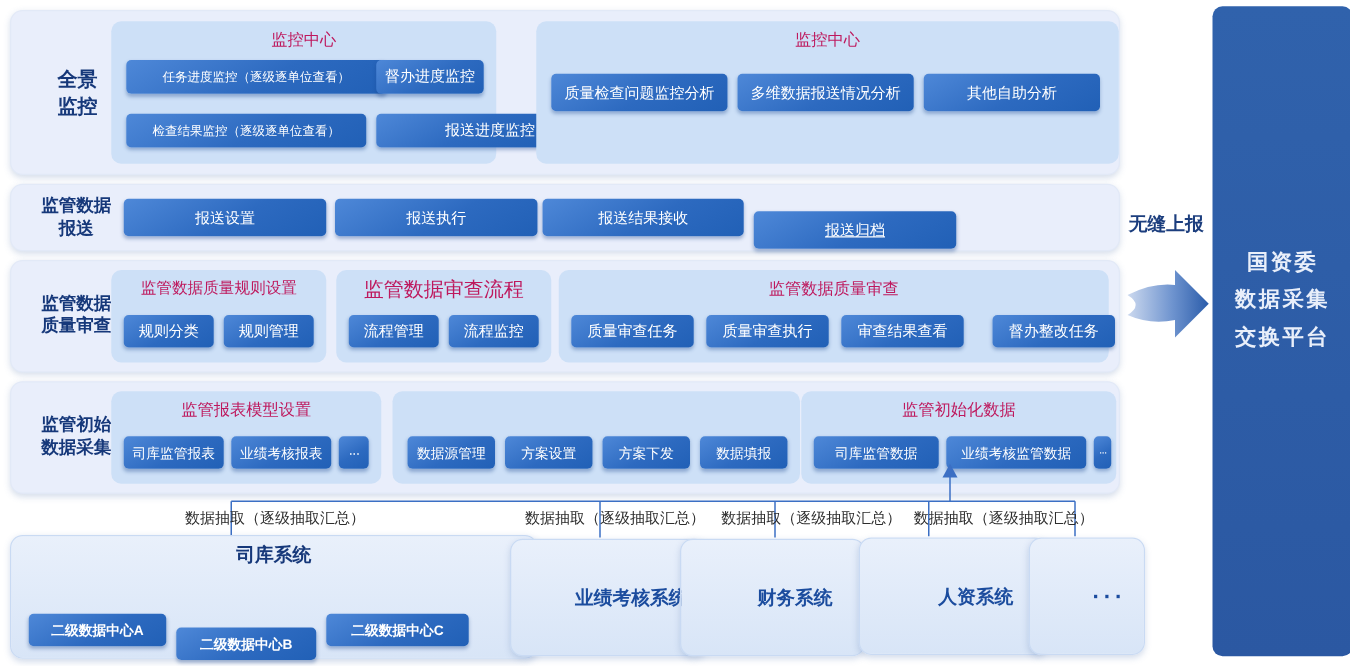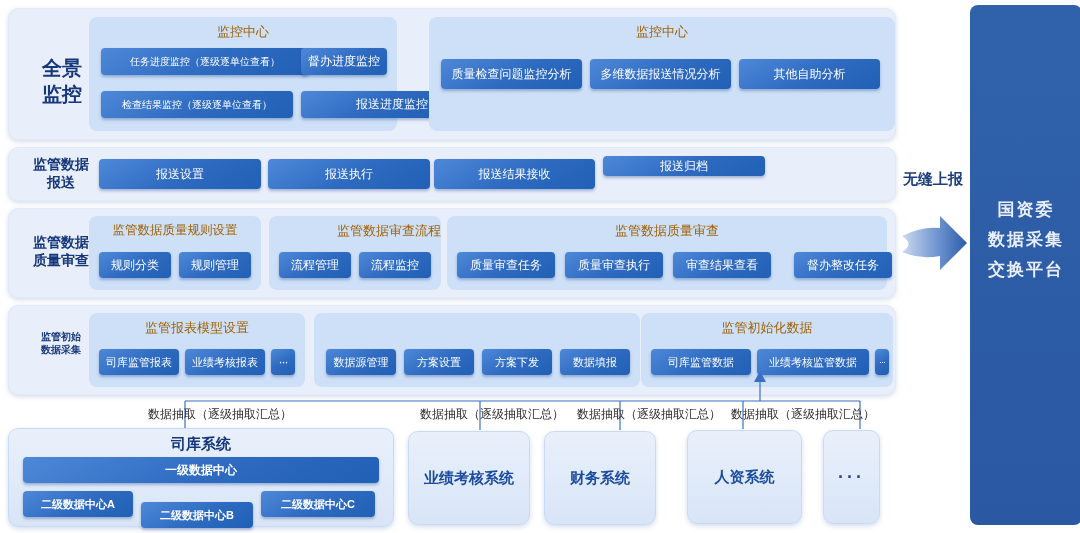--- a/index.html
+++ b/index.html
@@ -6,44 +6,44 @@
   body{
     width:1080px;height:533px;position:relative;background:#ffffff;
     font-family:"Liberation Sans","DejaVu Sans",sans-serif;
     overflow:hidden;
   }
   .band{
     position:absolute;background:#e9eefb;border:1px solid #e2e9f7;
     border-radius:10px;box-shadow:0 2px 5px rgba(120,145,190,.30);
   }
   .row-label{
-    position:absolute;font-weight:bold;color:#16387a;font-size:20px;
+    position:absolute;font-weight:bold;color:#16387a;font-size:16px;
     line-height:1.3;text-align:center;white-space:nowrap;
   }
   .group{
     position:absolute;background:#cde0f7;border-radius:8px;
   }
   .group-title{
-    text-align:center;font-size:13px;color:#a16207;padding-top:6px;
+    text-align:center;font-size:13px;color:#be185d;padding-top:6px;
     white-space:nowrap;
   }
   .btn{
     position:absolute;display:flex;align-items:center;justify-content:center;
     color:#fff;font-size:12px;white-space:nowrap;border-radius:4px;
     background:linear-gradient(150deg,#4e88d8 0%,#2d6ac0 55%,#2160b6 100%);
     box-shadow:0 2px 3px rgba(25,70,140,.35);
   }
   .fz10{font-size:10px;}
   .fz11{font-size:11px;}
   .sysbox{
     position:absolute;background:linear-gradient(180deg,#e9f0fb 0%,#d8e5f7 100%);
     border:1px solid #c9daf3;border-radius:10px;
     box-shadow:0 2px 5px rgba(110,140,190,.30);
     display:flex;align-items:center;justify-content:center;
-    font-weight:bold;color:#1b4c9e;font-size:15px;
+    font-weight:bold;color:#1b4c9e;font-size:15px;padding-left:36px;
   }
   .sys-title{
     position:absolute;left:0;right:0;top:6px;text-align:center;
     font-weight:bold;color:#16387a;font-size:15px;
   }
   .extract-label{
     position:absolute;font-size:12px;color:#2d2d2d;white-space:nowrap;
   }
   .platform{
     position:absolute;background:linear-gradient(180deg,#3062ac 0%,#2b58a2 100%);
@@ -82,52 +82,52 @@
 </div>
 
 <div class="band" style="left:8px;top:147px;width:886px;height:52px;">
   <div class="row-label" style="left:14px;top:7px;width:76px;font-size:14px;">
     <div>监管数据</div>
     <div>报送</div>
   </div>
   <div class="btn" style="left:90px;top:11px;width:162px;height:30px;">报送设置</div>
   <div class="btn" style="left:259px;top:11px;width:162px;height:30px;">报送执行</div>
   <div class="btn" style="left:425px;top:11px;width:161px;height:30px;">报送结果接收</div>
-  <div class="btn" style="left:594px;top:8px;width:162px;height:20px;">报送归档</div>
+  <div class="btn" style="left:594px;top:21px;width:162px;height:30px;text-decoration:underline;">报送归档</div>
 </div>
 
 <div class="band" style="left:8px;top:208px;width:886px;height:88px;">
   <div class="row-label" style="left:14px;top:24px;width:76px;font-size:14px;">
     <div>监管数据</div>
     <div>质量审查</div>
   </div>
 
   <div class="group" style="left:80px;top:7px;width:172px;height:74px;">
     <div class="group-title" style="font-size:12.5px;">监管数据质量规则设置</div>
     <div class="btn" style="left:10px;top:36px;width:72px;height:26px;">规则分类</div>
     <div class="btn" style="left:90px;top:36px;width:72px;height:26px;">规则管理</div>
   </div>
 
   <div class="group" style="left:260px;top:7px;width:172px;height:74px;">
-    <div class="group-title" style="font-size:13px;text-align:right;">监管数据审查流程</div>
+    <div class="group-title" style="font-size:16px;">监管数据审查流程</div>
     <div class="btn" style="left:10px;top:36px;width:72px;height:26px;">流程管理</div>
     <div class="btn" style="left:90px;top:36px;width:72px;height:26px;">流程监控</div>
   </div>
 
   <div class="group" style="left:438px;top:7px;width:440px;height:74px;">
     <div class="group-title">监管数据质量审查</div>
     <div class="btn" style="left:10px;top:36px;width:98px;height:26px;">质量审查任务</div>
     <div class="btn" style="left:118px;top:36px;width:98px;height:26px;">质量审查执行</div>
     <div class="btn" style="left:226px;top:36px;width:98px;height:26px;">审查结果查看</div>
     <div class="btn" style="left:334px;top:36px;width:98px;height:26px;margin-left:13px;">督办整改任务</div>
   </div>
 </div>
 
 <div class="band" style="left:8px;top:305px;width:886px;height:88px;">
-  <div class="row-label" style="left:14px;top:24px;width:76px;font-size:10px;">
+  <div class="row-label" style="left:14px;top:24px;width:76px;font-size:14px;">
     <div>监管初始</div>
     <div>数据采集</div>
   </div>
 
   <div class="group" style="left:80px;top:7px;width:216px;height:74px;">
     <div class="group-title">监管报表模型设置</div>
     <div class="btn fz11" style="left:10px;top:36px;width:80px;height:26px;">司库监管报表</div>
     <div class="btn fz11" style="left:96px;top:36px;width:80px;height:26px;">业绩考核报表</div>
     <div class="btn" style="left:182px;top:36px;width:24px;height:26px;letter-spacing:-1px;">···</div>
   </div>
@@ -160,21 +160,20 @@
   <polygon points="754,382 766,382 760,371" fill="#3b6fc4"></polygon>
 </svg>
 
 <div class="extract-label" style="left:148px;top:406px;">数据抽取（逐级抽取汇总）</div>
 <div class="extract-label" style="left:420px;top:406px;">数据抽取（逐级抽取汇总）</div>
 <div class="extract-label" style="left:577px;top:406px;">数据抽取（逐级抽取汇总）</div>
 <div class="extract-label" style="left:731px;top:406px;">数据抽取（逐级抽取汇总）</div>
 
 <div class="sysbox" style="left:8px;top:428px;width:384px;height:97px;display:block;">
   <div class="sys-title">司库系统</div>
-  <div class="btn" style="left:14px;top:28px;width:356px;height:26px;">一级数据中心</div>
   <div class="btn fz11" style="left:14px;top:62px;width:110px;height:26px;">二级数据中心A</div>
   <div class="btn fz11" style="left:132px;top:62px;width:112px;height:26px;margin-top:11px;">二级数据中心B</div>
   <div class="btn fz11" style="left:252px;top:62px;width:114px;height:26px;">二级数据中心C</div>
 </div>
 
 <div class="sysbox" style="left:408px;top:431px;width:120px;height:92px;">业绩考核系统</div>
 <div class="sysbox" style="left:544px;top:431px;width:110px;height:92px;">财务系统</div>
 <div class="sysbox" style="left:687px;top:430px;width:113px;height:92px;">人资系统</div>
 <div class="sysbox" style="left:823px;top:430px;width:55px;height:92px;font-size:18px;letter-spacing:3px;">···</div>
 

